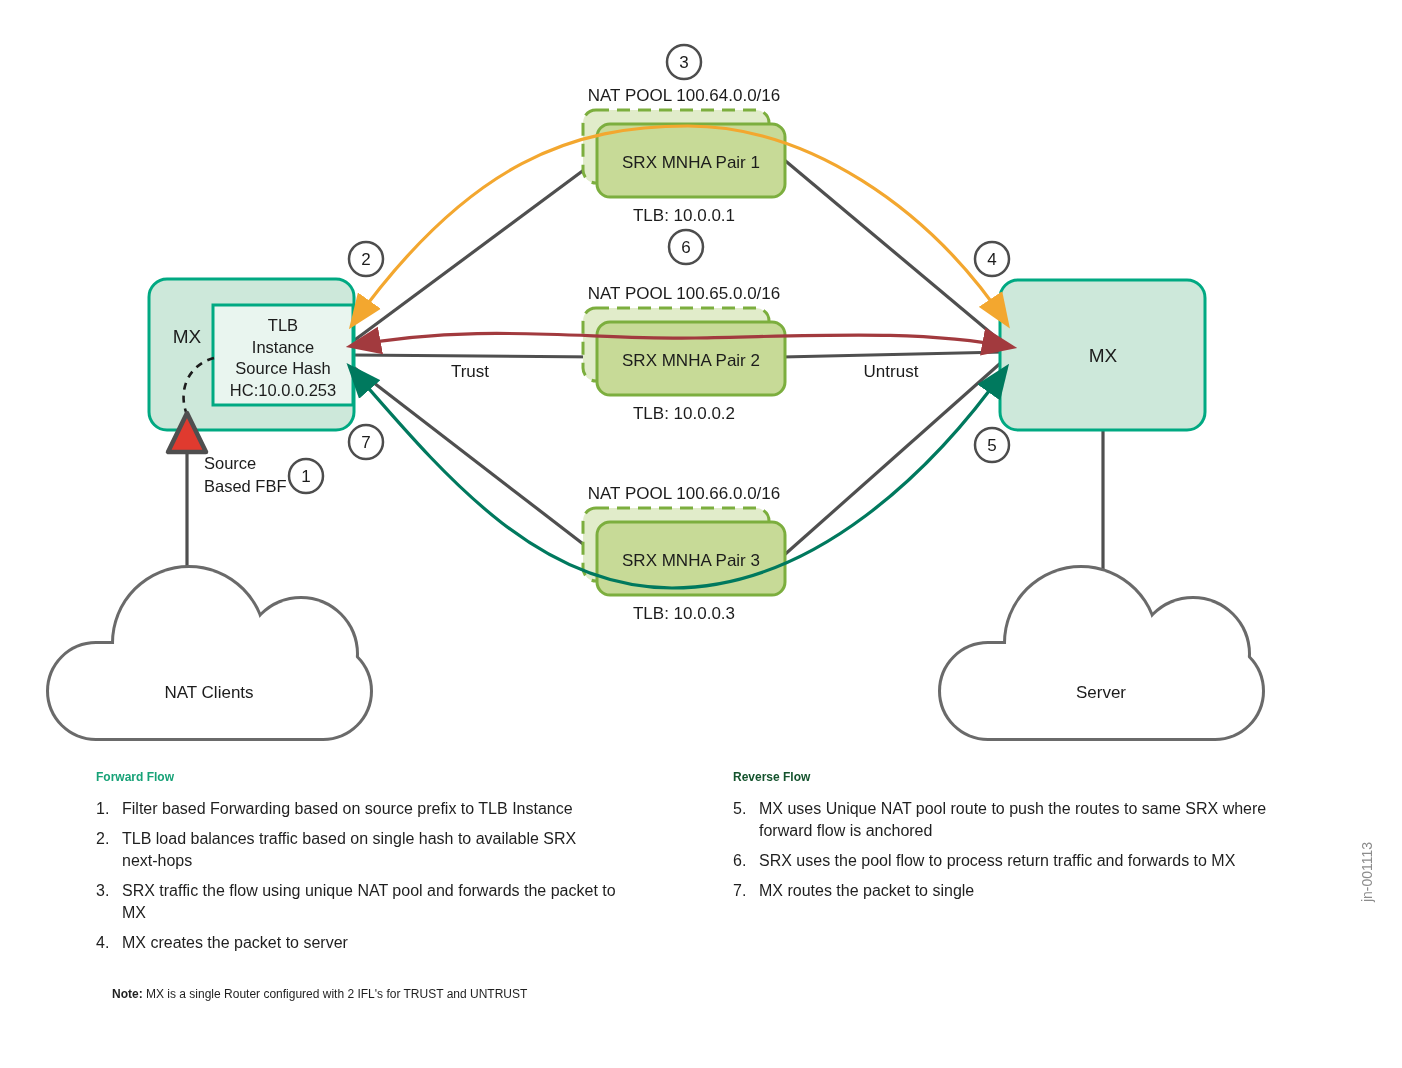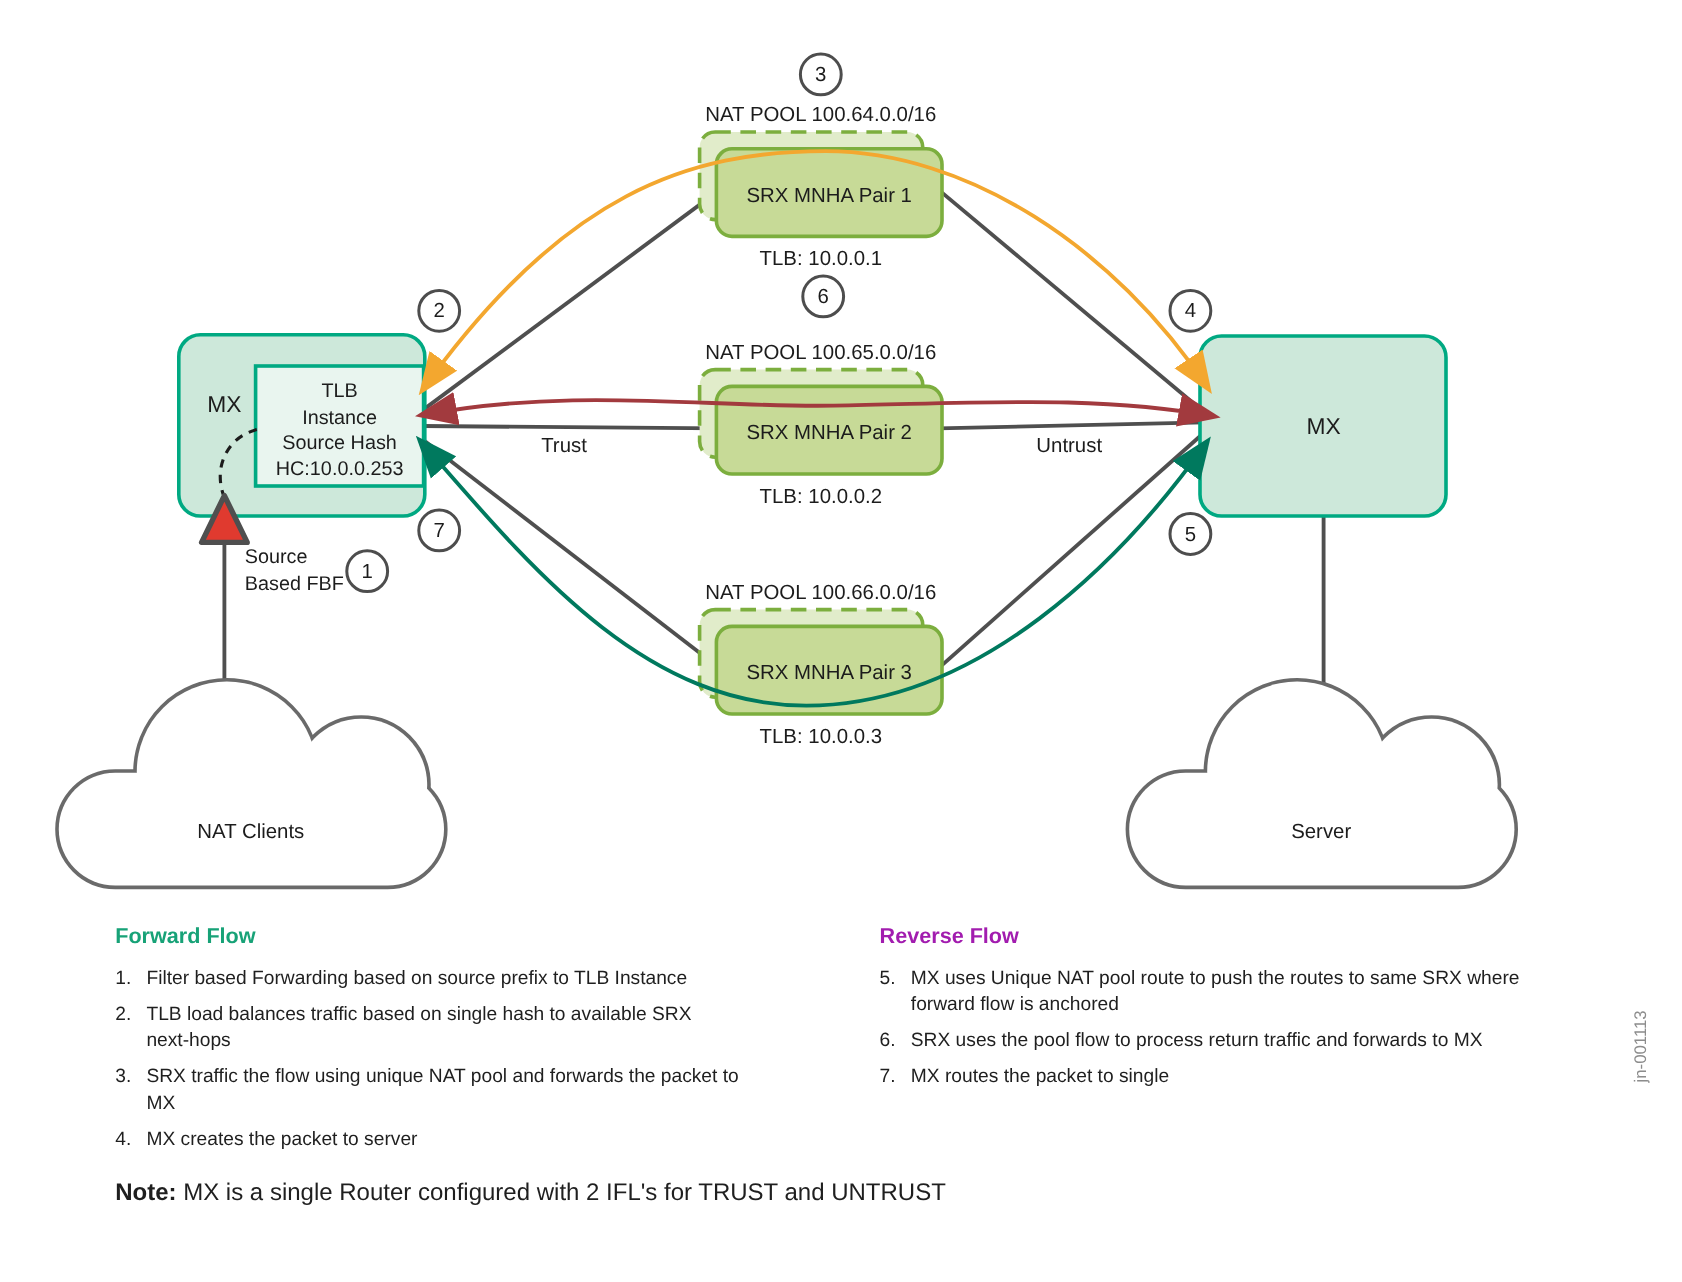--- a/index.html
+++ b/index.html
@@ -3,27 +3,27 @@
 <meta charset="utf-8">
 <style>
   html,body{margin:0;padding:0;background:#ffffff;}
   #canvas{
     position:relative;width:1402px;height:1068px;background:#ffffff;
     font-family:"Liberation Sans",sans-serif;color:#1f1f1f;overflow:hidden;
   }
   #diagram-svg{position:absolute;left:0;top:0;}
   svg text{font-family:"Liberation Sans",sans-serif;fill:#1c1c1c;}
   .legend-block{position:absolute;}
-  .legend-title{font-size:18px;font-weight:bold;margin-bottom:14px;}
+  .legend-title{font-size:12px;font-weight:bold;margin-bottom:14px;}
   .legend-title.fwd{color:#17a277;}
-  .legend-title.rev{color:#a21caf;}
+  .legend-title.rev{color:#14532d;}
   .legend-item{display:flex;margin-bottom:8px;font-size:16px;line-height:22px;}
   .legend-item .num{flex:none;width:26px;}
   .legend-item .txt{flex:1;}
-  .note-block{position:absolute;font-size:20px;line-height:29px;}
+  .note-block{position:absolute;font-size:12px;line-height:29px;margin-left:16px;}
   .watermark{
     position:absolute;left:1297px;top:862px;width:140px;line-height:20px;
     text-align:center;color:#8c8c8c;font-size:14px;
     transform:rotate(-90deg);
   }
 </style>
 </head>
 <body>
 
 <div id="canvas">

